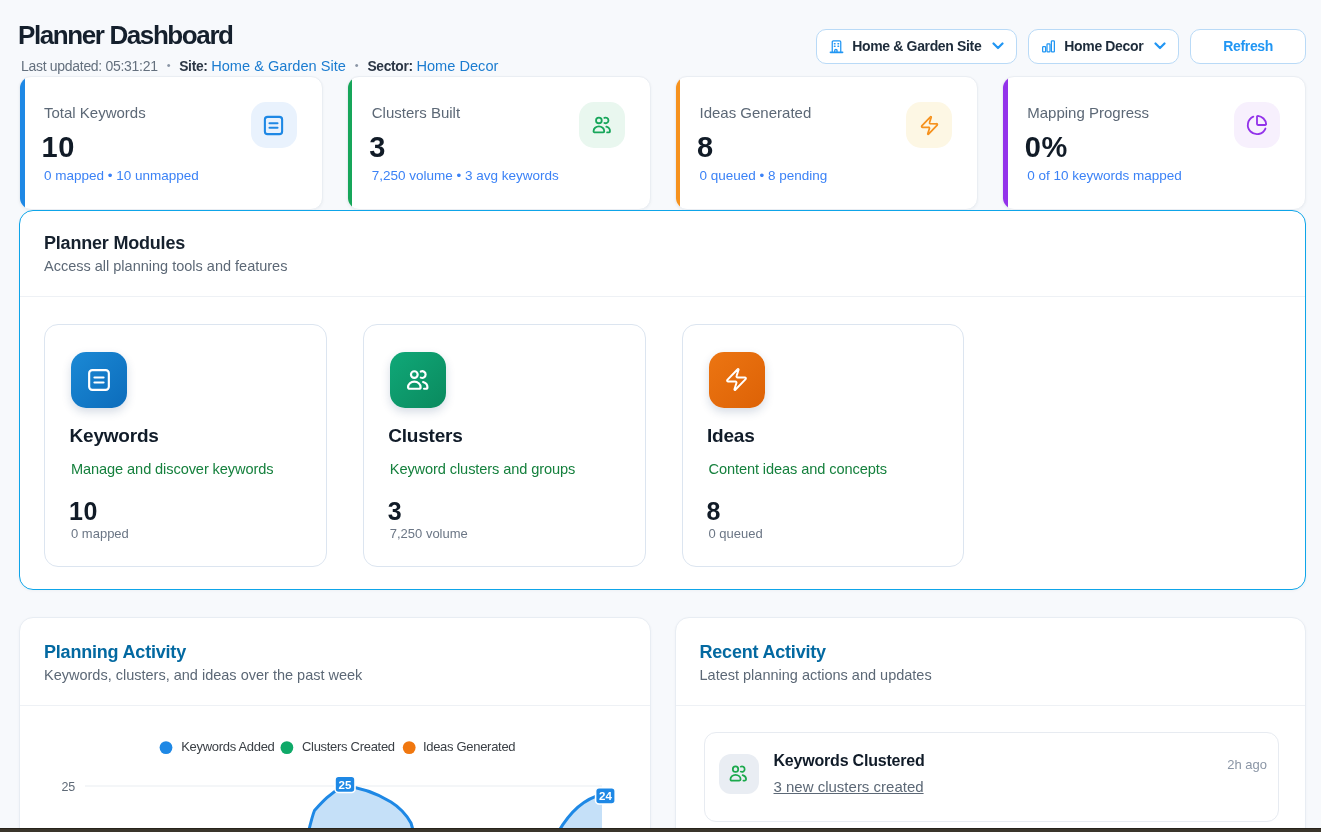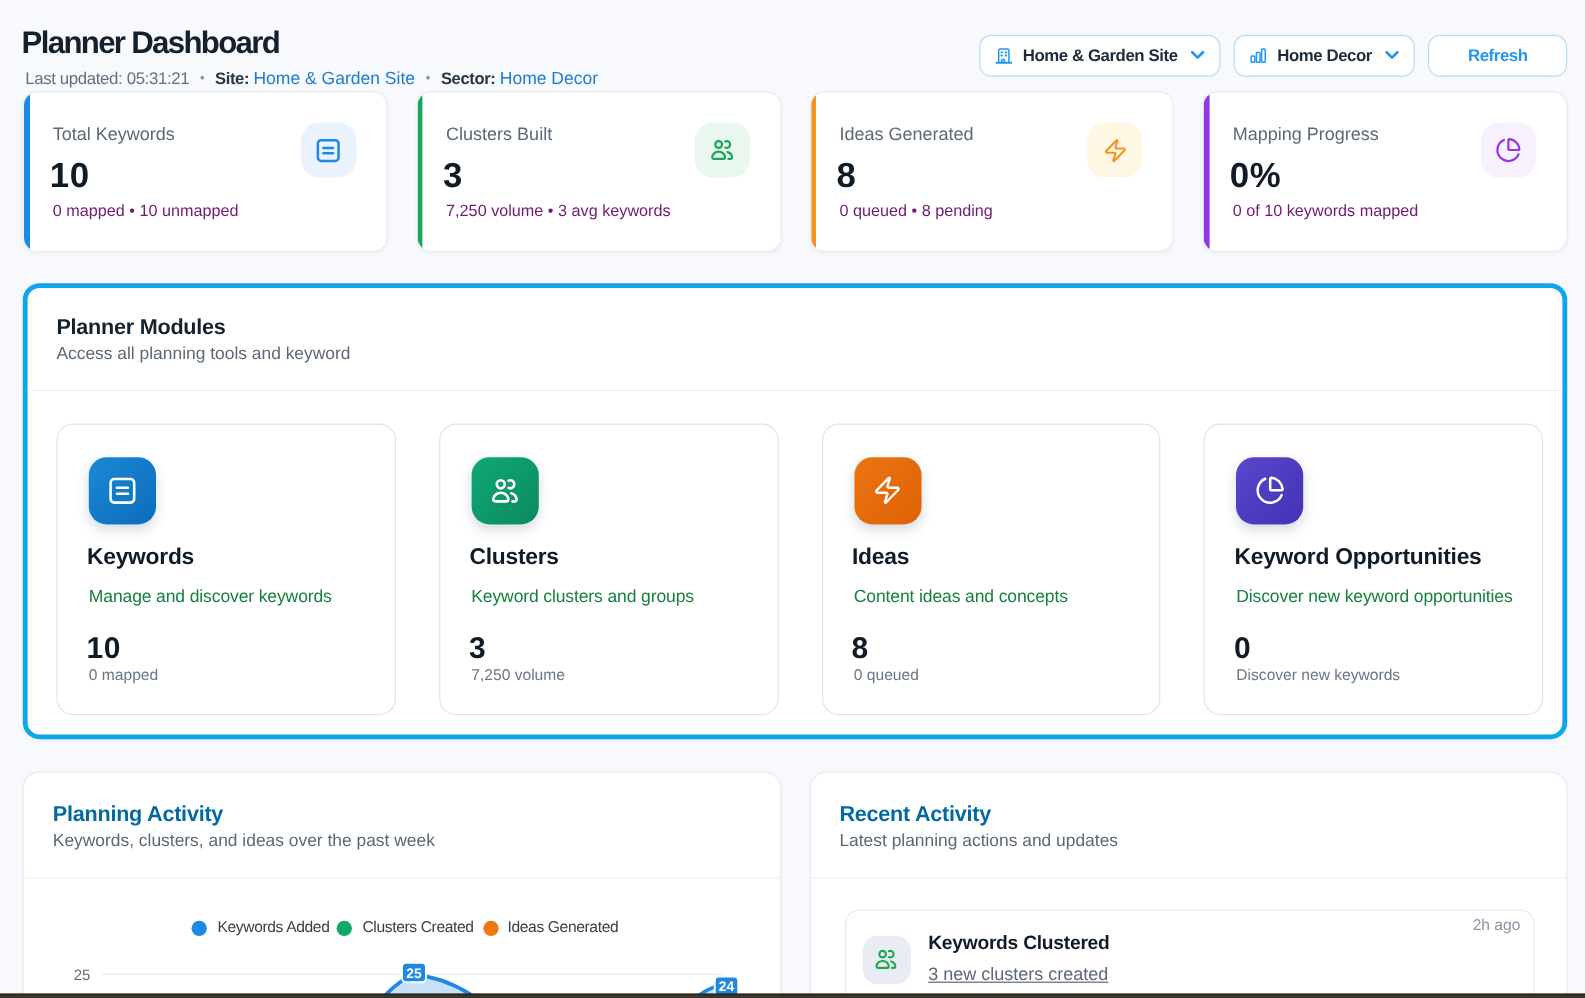--- a/index.html
+++ b/index.html
@@ -23,29 +23,29 @@
 
 .stats { display:grid; grid-template-columns:repeat(4,1fr); gap:24px; }
 .stat { position:relative; background:#fff; border-radius:12px; height:134px; border:1px solid #eaeef3; box-shadow:0 1px 3px rgba(25,50,80,0.05); overflow:hidden; }
 .stat::before { content:""; position:absolute; left:0; top:0; bottom:0; width:4.5px; }
 .stat.c1::before { background:#1e88e5; }
 .stat.c2::before { background:#17a65a; }
 .stat.c3::before { background:#f6921e; }
 .stat.c4::before { background:#9333ea; }
 .stat .t { position:absolute; left:24px; top:27.5px; font-size:15px; color:#5c6876; line-height:15px; }
 .stat .n { position:absolute; left:21.5px; top:55.8px; font-size:29px; font-weight:800; color:#111b27; line-height:29px; letter-spacing:0.5px; }
-.stat .s { position:absolute; left:24px; top:92px; font-size:13.5px; color:#701a75; line-height:13.5px; }
+.stat .s { position:absolute; left:24px; top:92px; font-size:13.5px; color:#3b82f6; line-height:13.5px; }
 .stat .ic { position:absolute; right:25px; top:25px; width:46px; height:46px; border-radius:15px; display:flex; align-items:center; justify-content:center; }
 .ic.b1 { background:#e9f2fd; color:#1e88e5; }
 .ic.b2 { background:#e9f7ef; color:#17a65a; }
 .ic.b3 { background:#fdf7e4; color:#f6921e; }
 .ic.b4 { background:#f7f0fd; color:#9333ea; }
 
 
-.section { position:relative; margin-top:26px; background:#fff; border:4px solid #0ea5e9; border-radius:14px; box-shadow:0 1px 3px rgba(25,50,80,0.04); height:380px; }
+.section { position:relative; background:#fff; border:1px solid #0ea5e9; border-radius:14px; box-shadow:0 1px 3px rgba(25,50,80,0.04); height:380px; }
 .sec-head h2 { position:absolute; left:24px; top:22.9px; font-size:18px; font-weight:700; color:#16212e; line-height:18px; letter-spacing:-0.2px; }
 .sec-head p { position:absolute; left:24px; top:47.6px; font-size:14.5px; color:#5c6876; line-height:14.5px; }
 .sec-div { position:absolute; left:0; top:85px; width:100%; height:1px; background:#eef1f5; }
 .modules { position:absolute; left:24px; top:112.5px; width:1239px; display:grid; grid-template-columns:repeat(4,1fr); gap:36px; }
 .module { position:relative; background:#fff; border:1.5px solid #dce5f0; border-radius:14px; height:243px; }
 .module .mic { position:absolute; left:26px; top:27px; width:56px; height:56px; border-radius:15px; display:flex; align-items:center; justify-content:center; color:#fff; box-shadow:0 4px 10px rgba(30,60,110,0.18); }
 .mic.g1 { background:linear-gradient(135deg,#1b89d5,#0c6cbb); }
 .mic.g2 { background:linear-gradient(135deg,#10a878,#0a8a5e); }
 .mic.g3 { background:linear-gradient(135deg,#ec7512,#dd6206); }
 .mic.g4 { background:linear-gradient(135deg,#5948cc,#4431b5); }
@@ -59,21 +59,21 @@
 .bcard { position:relative; background:#fff; border:1px solid #e8edf3; border-radius:14px; height:420px; box-shadow:0 1px 3px rgba(25,50,80,0.04); }
 .bcard h2 { position:absolute; left:24px; top:24.8px; font-size:18px; font-weight:700; color:#0369a1; line-height:18px; letter-spacing:-0.2px; }
 .bcard p { position:absolute; left:24px; top:49.5px; font-size:14.5px; color:#5c6876; line-height:14.5px; }
 .bcard .bdiv { position:absolute; left:0; top:87px; width:100%; height:1px; background:#eef1f5; }
 
 
 .item { position:absolute; left:28px; right:26px; top:113.5px; border:1px solid #e7ebf1; border-radius:12px; height:90px; }
 .item .aic { position:absolute; left:14px; top:21px; width:40px; height:40px; border-radius:12px; background:#e9edf3; display:flex; align-items:center; justify-content:center; color:#1ba94c; }
 .item .at { position:absolute; left:69px; top:20.5px; font-size:16px; font-weight:700; color:#101b28; line-height:16px; letter-spacing:-0.2px;text-align:center; }
 .item .ad { position:absolute; left:69px; top:46.7px; font-size:15px; color:#5c6876; line-height:15px;text-decoration:underline; }
-.item .ago { position:absolute; right:11px; top:5px; font-size:13px; color:#8a95a5; line-height:13px; }
+.item .ago { position:absolute; right:11px; top:25px; font-size:13px; color:#8a95a5; line-height:13px; }
 
 .darkbar { position:absolute; left:0; top:827.5px; width:1321px; height:4.5px; background:#3a352b; z-index:99; }
 .darkbar::before { content:""; position:absolute; left:0; top:0; width:100%; height:1px; background:#27231b; }
 </style>
 </head>
 <body>
 <div class="page">
   <div class="hdr">
     <div>
       <h1>Planner Dashboard</h1>
@@ -153,21 +153,21 @@
             <path d="M21 12c.552 0 1.005-.449.95-.998a10 10 0 0 0-8.953-8.951c-.55-.055-.998.398-.998.95v8a1 1 0 0 0 1 1z"></path>
             <path d="M21.21 15.89A10 10 0 1 1 8 2.83"></path>
           </svg>
         </div>
     </div>
   </div>
 
   <div class="section">
     <div class="sec-head">
       <h2>Planner Modules</h2>
-      <p>Access all planning tools and keyword</p>
+      <p>Access all planning tools and features</p>
     </div>
     <div class="sec-div"></div>
     <div class="modules">
       <div class="module">
         <div class="mic g1">
             <svg width="24" height="24" viewBox="0 0 20 20" fill="none" stroke="currentColor" stroke-width="1.8" stroke-linecap="round" stroke-linejoin="round">
               <rect x="1.8" y="1.8" width="16.4" height="16.4" rx="2.6"></rect>
               <path d="M6.2 7.9h7.6M6.2 12.1h7.6"></path>
             </svg>
           </div>
@@ -193,32 +193,20 @@
       <div class="module">
         <div class="mic g3">
             <svg width="25" height="25" viewBox="0 0 24 24" fill="none" stroke="currentColor" stroke-width="1.9" stroke-linecap="round" stroke-linejoin="round">
               <path d="M4 14a1 1 0 0 1-.78-1.63l9.9-10.2a.5.5 0 0 1 .86.46l-1.92 6.02A1 1 0 0 0 13 10h7a1 1 0 0 1 .78 1.63l-9.9 10.2a.5.5 0 0 1-.86-.46l1.92-6.02A1 1 0 0 0 11 14z"></path>
             </svg>
           </div>
         <h3>Ideas</h3>
         <div class="d">Content ideas and concepts</div>
         <div class="n">8</div>
         <div class="s">0 queued</div>
-      </div>
-      <div class="module">
-        <div class="mic g4">
-            <svg width="25" height="25" viewBox="0 0 24 24" fill="none" stroke="currentColor" stroke-width="2" stroke-linecap="round" stroke-linejoin="round">
-              <path d="M21 12c.552 0 1.005-.449.95-.998a10 10 0 0 0-8.953-8.951c-.55-.055-.998.398-.998.95v8a1 1 0 0 0 1 1z"></path>
-              <path d="M21.21 15.89A10 10 0 1 1 8 2.83"></path>
-            </svg>
-          </div>
-        <h3>Keyword Opportunities</h3>
-        <div class="d">Discover new keyword opportunities</div>
-        <div class="n">0</div>
-        <div class="s">Discover new keywords</div>
       </div>
     </div>
   </div>
 
   <div class="bottom">
     <div class="bcard">
       <div class="bh">
         <h2>Planning Activity</h2>
         <p>Keywords, clusters, and ideas over the past week</p>
       </div>

